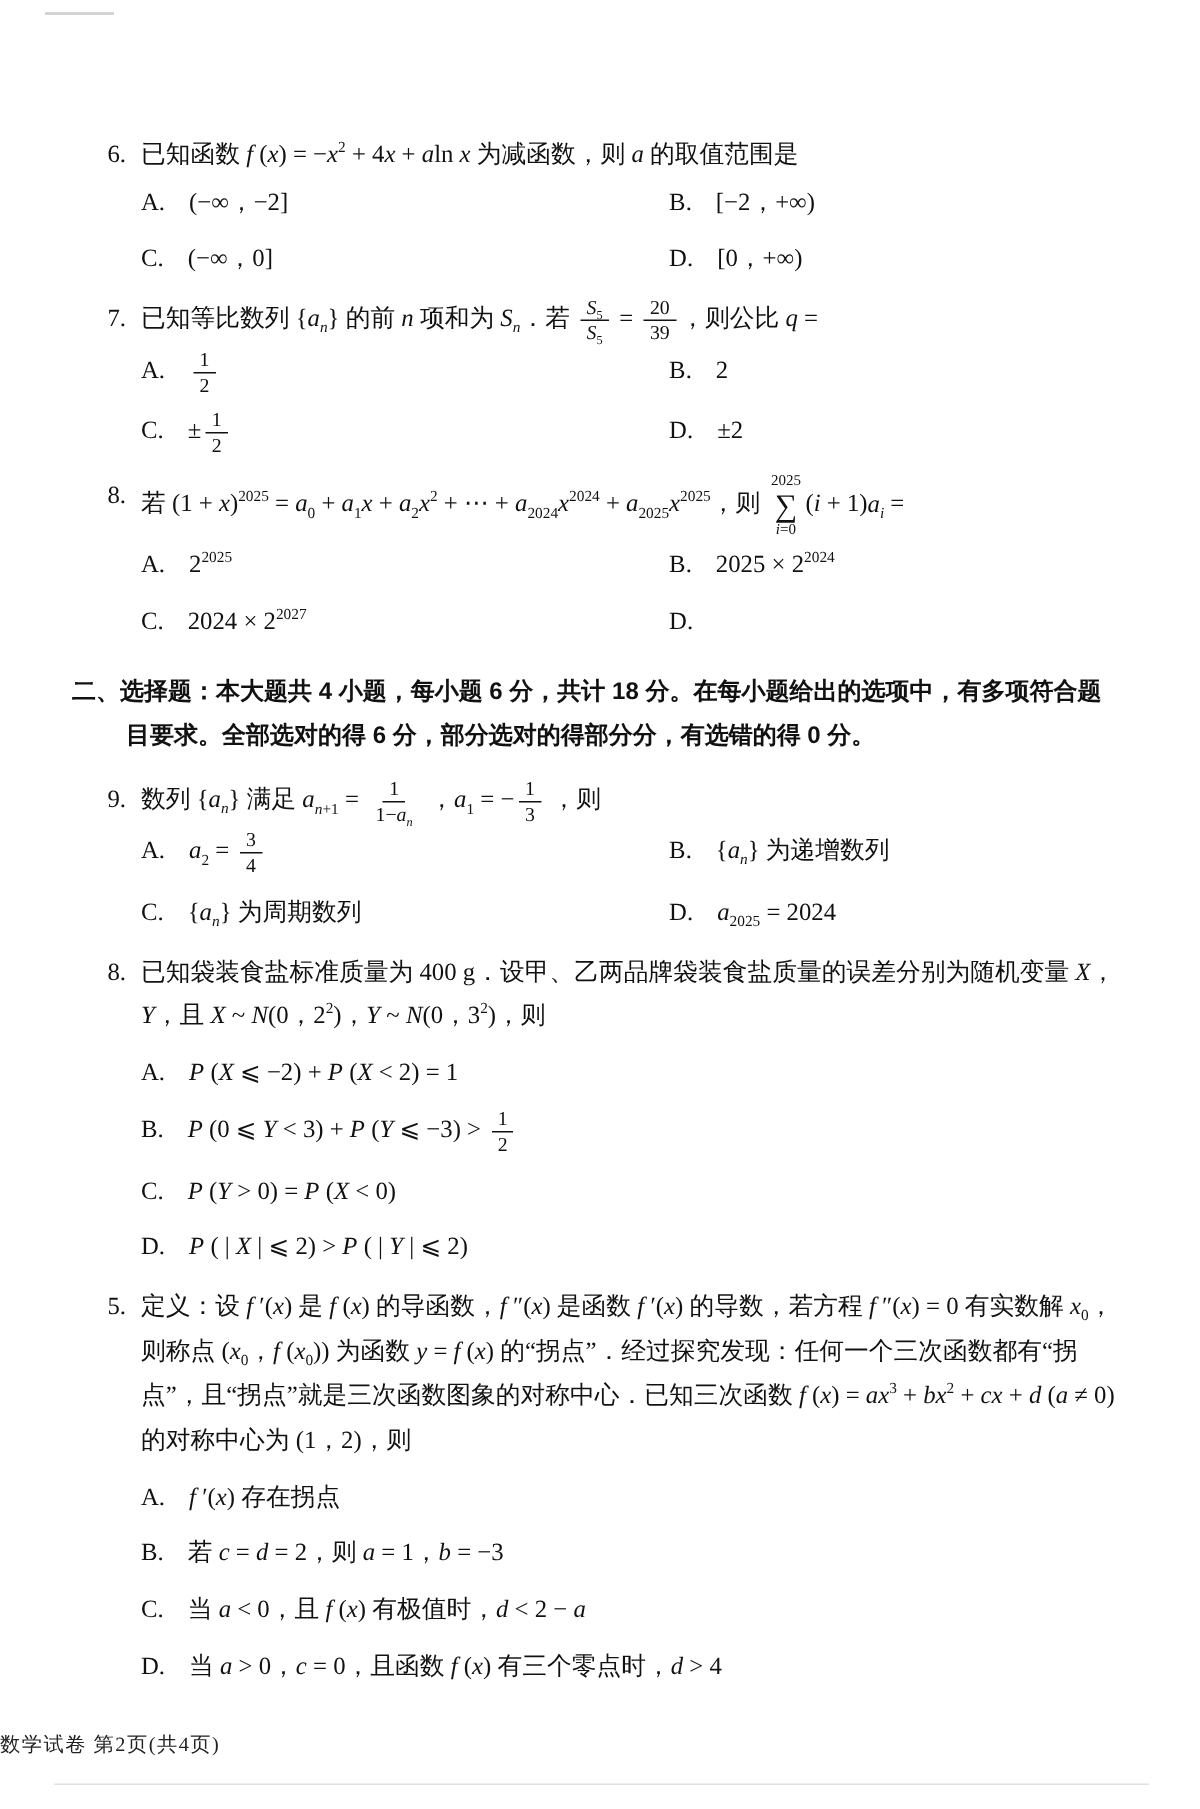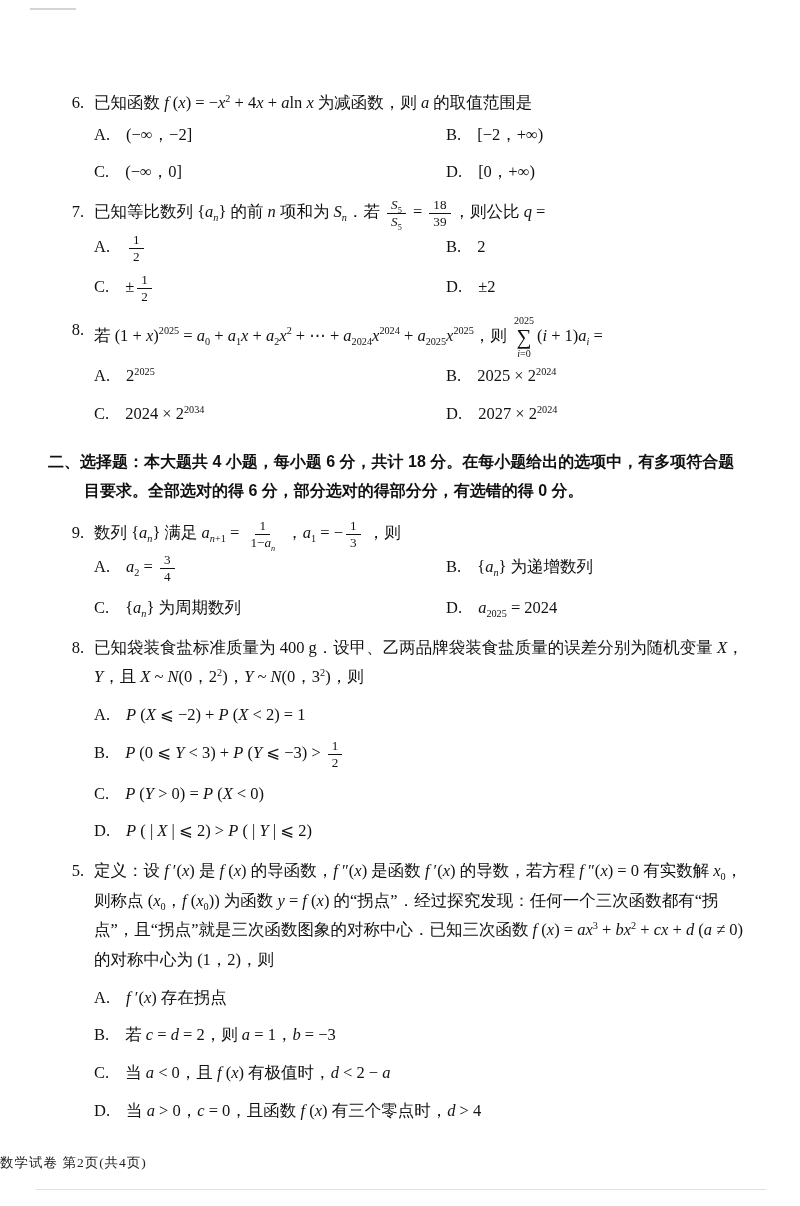--- a/index.html
+++ b/index.html
@@ -96,21 +96,21 @@
       </div>
     </section>
 
     <section class="question">
       <div class="qrow">
         <span class="qnum">7.</span>
         <div class="stem">已知等比数列 {<i>a<sub>n</sub></i>} 的前 <i>n</i> 项和为 <i>S<sub>n</sub></i>．若 <span class="frac">
               <span class="num"><i>S</i><sub>5</sub></span>
               <span class="den"><i>S</i><sub>5</sub></span>
             </span> = <span class="frac">
-              <span class="num">18</span>
+              <span class="num">20</span>
               <span class="den">39</span>
             </span>，则公比 <i>q</i> =</div>
       </div>
       <div class="opts grid2">
         <div class="opt">
           <span class="letter">A.</span>
           <span class="ocontent"><span class="frac">
                 <span class="num">1</span>
                 <span class="den">2</span>
               </span></span>
@@ -146,25 +146,24 @@
         <div class="opt">
           <span class="letter">A.</span>
           <span class="ocontent">2<sup>2025</sup></span>
         </div>
         <div class="opt">
           <span class="letter">B.</span>
           <span class="ocontent">2025 × 2<sup>2024</sup></span>
         </div>
         <div class="opt">
           <span class="letter">C.</span>
-          <span class="ocontent">2024 × 2<sup>2034</sup></span>
-        </div>
-        <div class="opt">
-          <span class="letter">D.</span>
-          <span class="ocontent">2027 × 2<sup>2024</sup></span>
+          <span class="ocontent">2024 × 2<sup>2027</sup></span>
+        </div>
+        <div class="opt">
+          <span class="letter">D.</span>
         </div>
       </div>
     </section>
 
     <div class="sec-heading">二、选择题：本大题共 4 小题，每小题 6 分，共计 18 分。在每小题给出的选项中，有多项符合题目要求。全部选对的得 6 分，部分选对的得部分分，有选错的得 0 分。</div>
 
     <section class="question">
       <div class="qrow">
         <span class="qnum">9.</span>
         <div class="stem">数列 {<i>a<sub>n</sub></i>} 满足 <i>a</i><sub><i>n</i>+1</sub> = <span class="frac">

